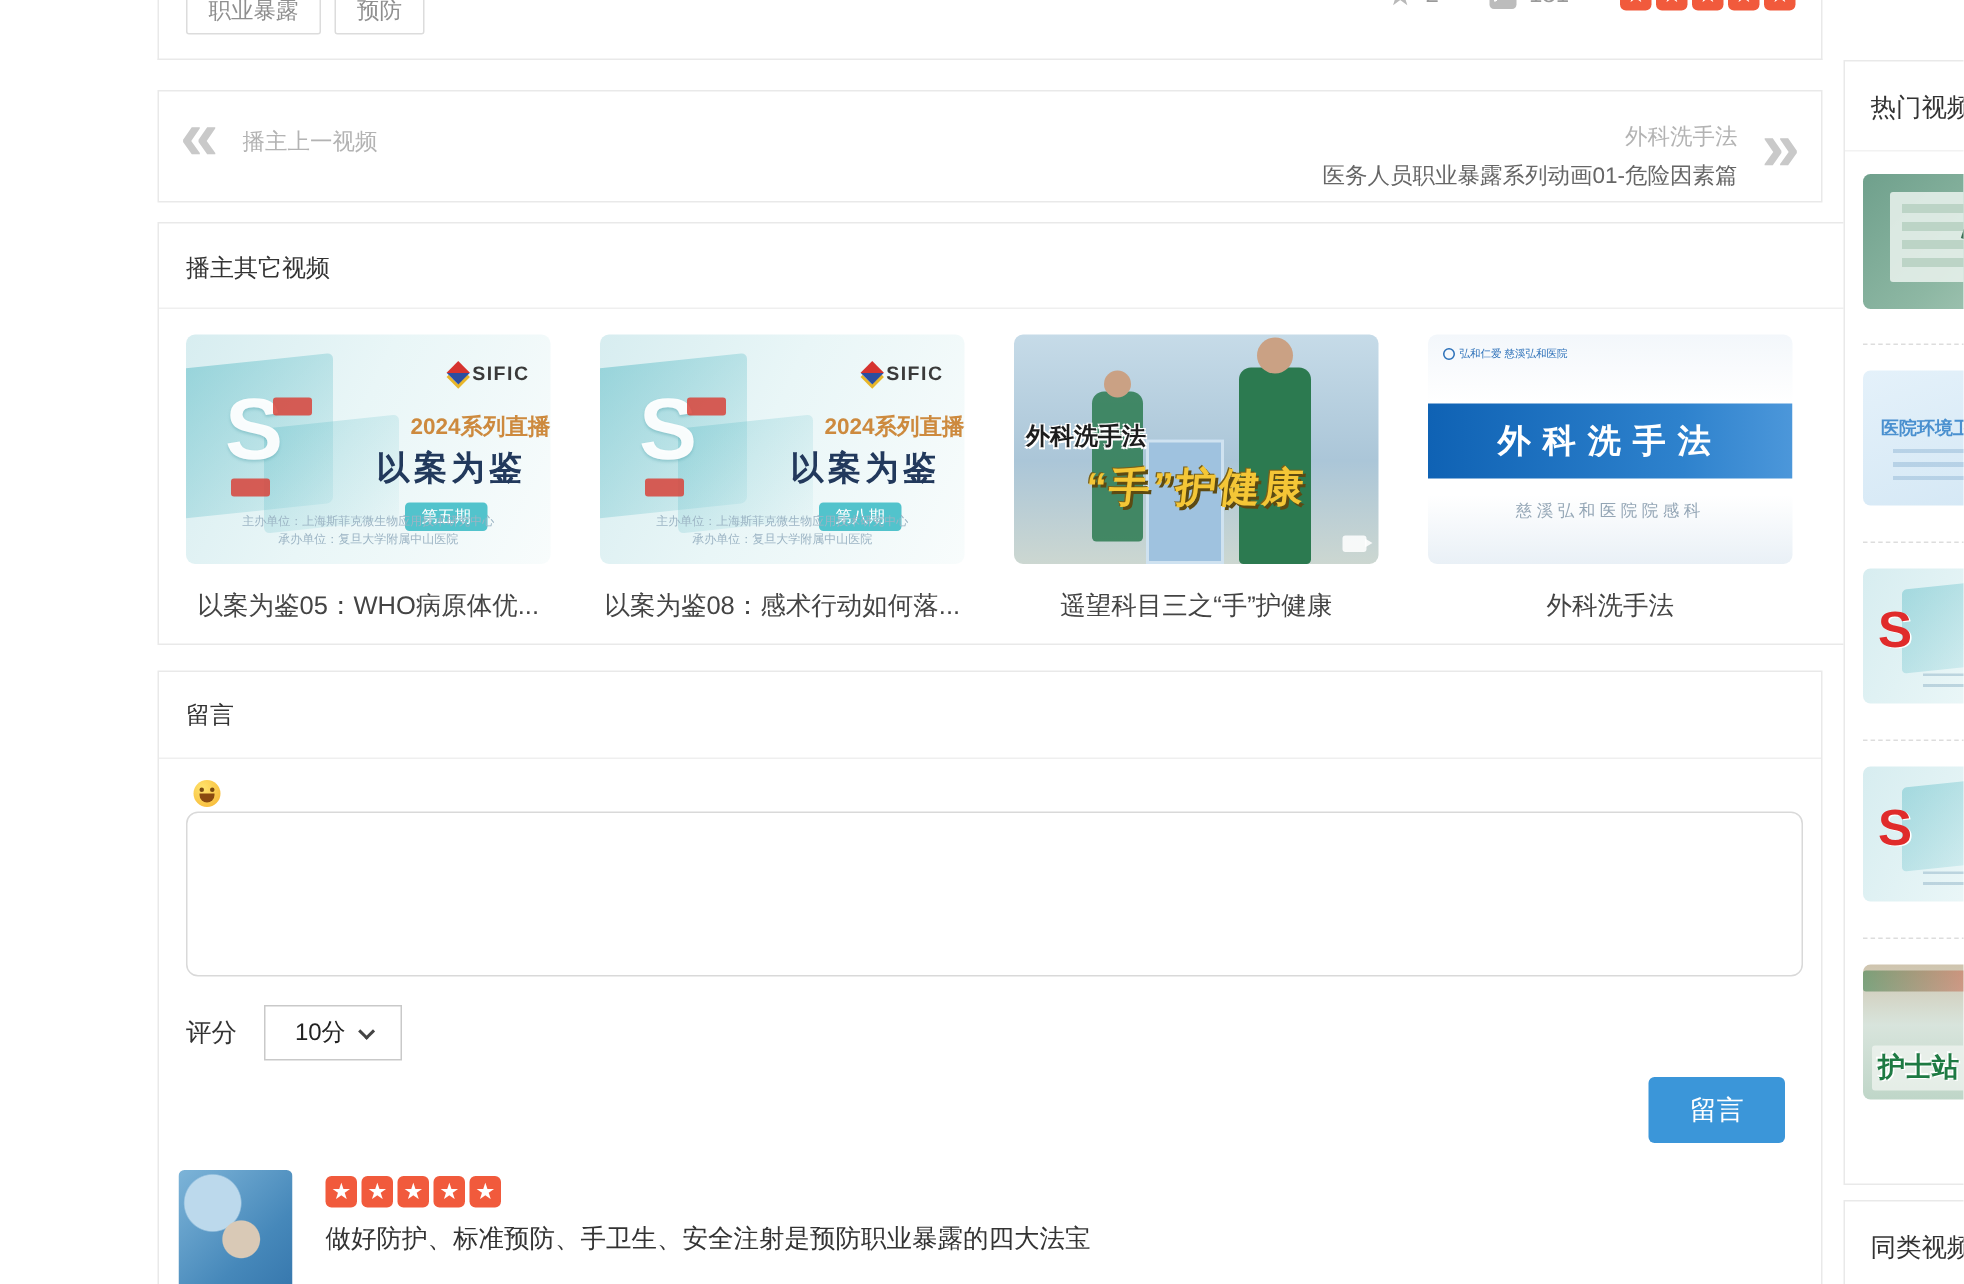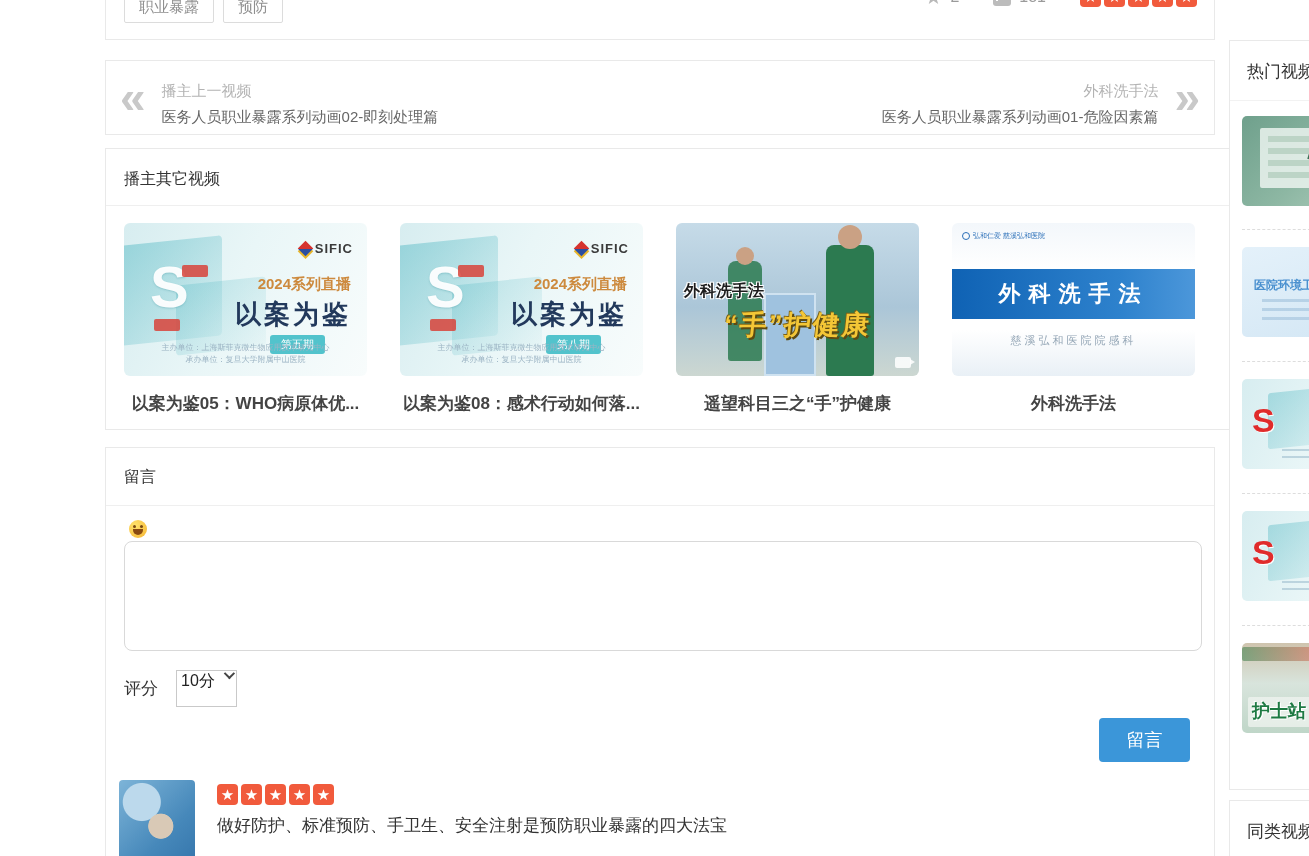--- a/index.html
+++ b/index.html
@@ -35,38 +35,38 @@
   .nav-next .txt { text-align:right; }
 
   
   #card-other { left:105px; top:148px; width:1276px; height:282px; }
   .ov-header { height:57px; border-bottom:1px solid #efefef; position:relative; }
   .ov-title { position:absolute; left:18px; top:20px; font-size:16px; color:#333; }
   .ov-more { position:absolute; right:18px; top:32px; font-size:16px; color:#555; cursor:pointer; }
   .ov-row { position:absolute; left:18px; top:74px; display:flex; gap:33px; }
   .ov-item { width:243px; }
   .thumb { width:243px; height:153px; border-radius:6px; position:relative; overflow:hidden; cursor:pointer; }
-  .ov-name { margin-top:16px; text-align:center; font-size:17px; font-weight:bold; color:#444;
+  .ov-name { margin-top:16px; text-align:center; font-size:17px; font-weight:normal; color:#444;
     white-space:nowrap; overflow:hidden; }
 
   
   .sific { background:linear-gradient(115deg,#d7edf0 0%,#e9f6f7 45%,#f8fcfc 100%); }
   .sific .blk1 { position:absolute; left:-12px; top:18px; width:110px; height:100px;
      background:linear-gradient(135deg,rgba(94,189,199,.55),rgba(94,189,199,.12)); transform:skewY(-6deg); border-radius:4px;}
   .sific .blk2 { position:absolute; left:52px; top:58px; width:90px; height:70px;
      background:linear-gradient(135deg,rgba(94,189,199,.35),rgba(94,189,199,.05)); transform:skewY(-6deg); border-radius:4px;}
   .sific .smark { position:absolute; left:26px; top:30px; font-size:58px; font-weight:bold;
      color:rgba(255,255,255,.95); text-shadow:0 1px 2px rgba(80,160,170,.4); }
   .sific .rtag { position:absolute; width:26px; height:12px; background:#d8433a; border-radius:2px; opacity:.85; }
   .sific .logo { position:absolute; right:14px; top:18px; display:flex; align-items:center; gap:4px; }
   .sific .diamond { width:11px; height:11px; transform:rotate(45deg);
      background:linear-gradient(135deg,#d6332f 0 50%,#2b4ea0 50% 100%); box-shadow:2px 2px 0 #e8b62a; }
   .sific .logo-txt { font-size:13px; font-weight:bold; color:#3a3a3a; letter-spacing:1px; }
-  .sific .topline { position:absolute; right:16px; top:52px; font-size:15px; font-weight:bold; color:#cd8a3e; }
-  .sific .maint  { position:absolute; right:16px; top:74px; font-size:26px; font-weight:bold;
+  .sific .topline { position:absolute; right:0; top:52px; font-size:15px; font-weight:bold; color:#cd8a3e; }
+  .sific .maint  { position:absolute; right:16px; top:74px; font-size:22px; font-weight:bold;
      color:#22395c; letter-spacing:3px; }
   .sific .badge  { position:absolute; right:42px; top:112px; background:#52c3cc; color:#fff;
      font-size:11px; padding:2px 11px; border-radius:3px; }
   .sific .orgs { position:absolute; left:0; right:0; bottom:10px; text-align:center;
      font-size:8px; color:#9cb4c4; line-height:1.5; }
 
   
   .hand { background:linear-gradient(180deg,#c6dbe8 0%,#abc6d8 55%,#ccd7d1 100%); }
   .hand .fig { position:absolute; background:#2c7a50; border-radius:8px 8px 3px 3px; }
   .hand .f1 { left:52px; top:38px; width:34px; height:100px; opacity:.85; }
@@ -104,22 +104,22 @@
      background:radial-gradient(circle at 35% 30%,#ffe36b,#f6b432); cursor:pointer; }
   .emoji::before { content:""; position:absolute; left:4px; top:5px; width:3px; height:3px; border-radius:50%;
      background:#7a4a12; box-shadow:7px 0 0 #7a4a12; }
   .emoji::after { content:""; position:absolute; left:4px; top:9px; width:10px; height:6px;
      border-radius:0 0 10px 10px; background:#8a4a10; }
   .cm-textarea { position:absolute; left:18px; top:93px; width:1078px; height:110px; resize:none;
      border:1px solid #d9d9d9; border-radius:8px; font-size:15px; padding:10px; outline:none;
      font-family:"Liberation Sans","DejaVu Sans",sans-serif; }
   .rate-row { position:absolute; left:18px; top:222px; display:flex; align-items:center; gap:18px; }
   .rate-label { font-size:17px; color:#333; }
-  .select { width:61px; height:37px; border:1px solid #c9c9c9; background:#fff; display:flex;
-     align-items:flex-start; justify-content:center; gap:9px; font-size:16px; color:#222; cursor:pointer; }
+  .select { width:92px; height:37px; border:1px solid #c9c9c9; background:#fff; display:flex;
+     align-items:center; justify-content:center; gap:9px; font-size:16px; color:#222; cursor:pointer; }
   .chev { width:8px; height:8px; border-right:2px solid #444; border-bottom:2px solid #444;
      transform:rotate(45deg) translateY(-2px); }
   .submit-btn { position:absolute; right:24px; top:270px; width:91px; height:44px; background:#3b96d9;
      border:none; border-radius:4px; color:#fff; font-size:18px; cursor:pointer;
      font-family:"Liberation Sans","DejaVu Sans",sans-serif; }
   .comment-item { position:absolute; left:13px; top:332px; display:flex; gap:22px; }
   .cavatar { width:76px; height:110px; border-radius:4px; flex:none;
      background:radial-gradient(circle at 55% 42%,#d9c9b6 0 16%,rgba(217,201,182,0) 17%),
                 radial-gradient(circle at 30% 20%,#bcd9ec 0 18%,rgba(188,217,236,0) 19%),
                 linear-gradient(135deg,#7db4d8 0%,#4688ba 55%,#2e6ea6 100%); }
@@ -179,21 +179,20 @@
       <span class="star-badge">★</span>
     </span>
   </div>
 </div>
 
 <div class="card" id="card-nav">
   <div class="nav-prev">
     <span class="guillemet">«</span>
     <span class="txt">
       <div class="nav-label">播主上一视频</div>
-      <div class="nav-title">医务人员职业暴露系列动画02-即刻处理篇</div>
     </span>
   </div>
   <div class="nav-next">
     <span class="txt">
       <div class="nav-label">外科洗手法</div>
       <div class="nav-title">医务人员职业暴露系列动画01-危险因素篇</div>
     </span>
     <span class="guillemet">»</span>
   </div>
 </div>

